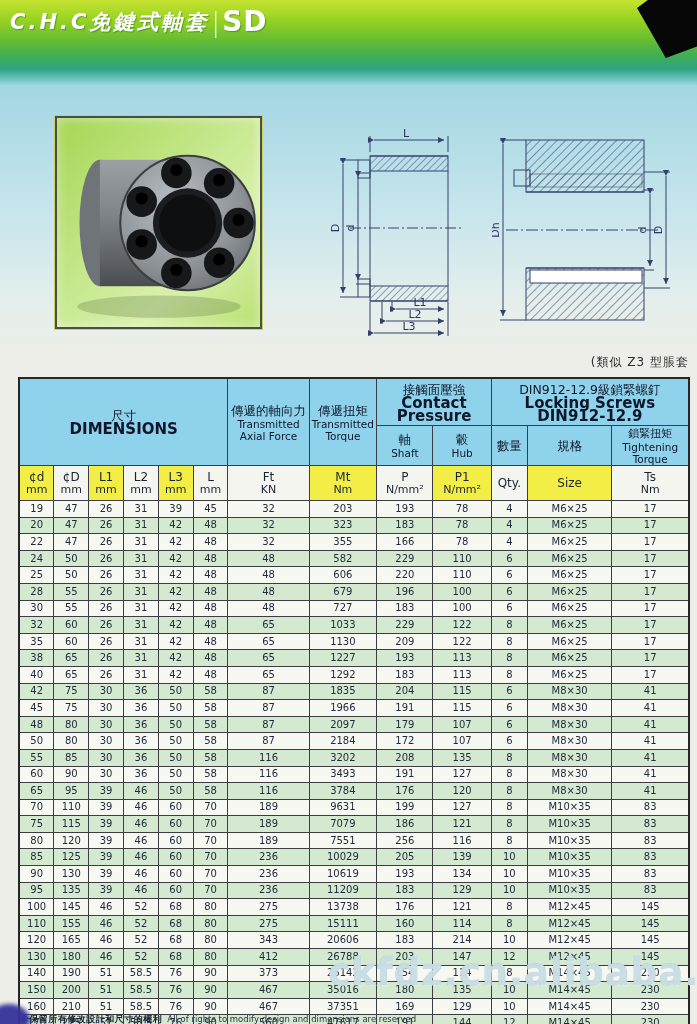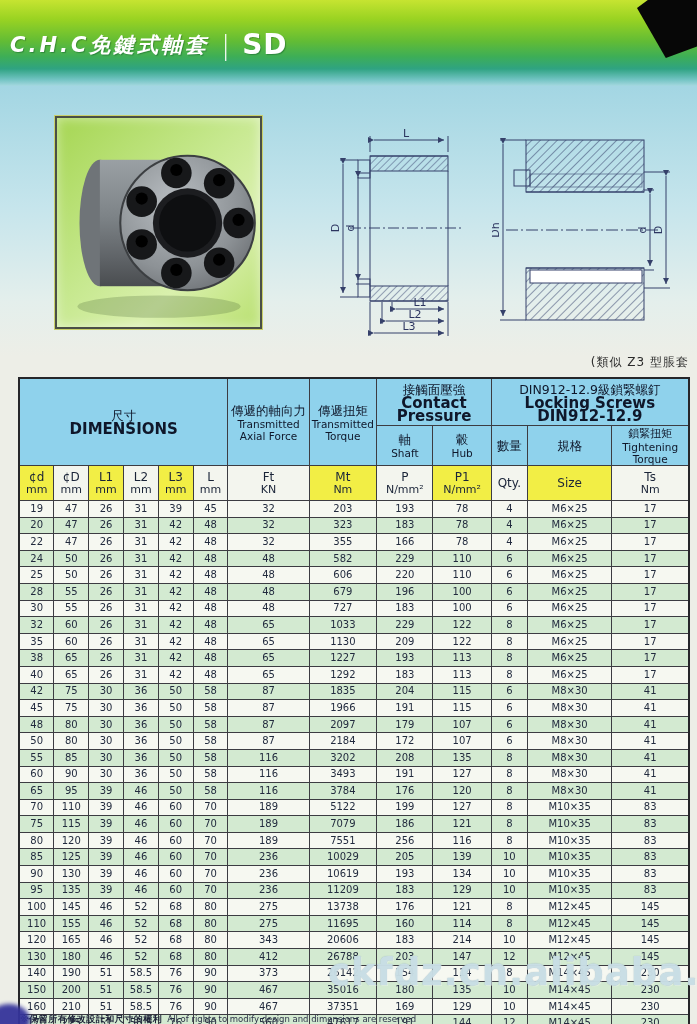--- a/index.html
+++ b/index.html
@@ -2,21 +2,21 @@
 <html><head>
 <meta charset="utf-8">
 <style>
   html,body{margin:0;padding:0;}
   body{font-family:"DejaVu Sans","Liberation Sans",sans-serif;background:#777;}
   .page{position:relative;width:697px;height:1024px;margin:0 auto;background:#edeee7;overflow:hidden;}
 
   
   .banner{position:absolute;left:0;top:0;width:697px;height:86px;
     background:linear-gradient(to bottom,#c6e431 0%,#9ad322 22%,#62bc35 48%,#3dae57 66%,#2fa382 80%,#6fc2c0 92%,#a5d8e0 100%);}
-  .banner-inner{position:absolute;left:10px;top:28px;display:flex;align-items:center;gap:10px;color:#fff;white-space:nowrap;}
+  .banner-inner{position:absolute;left:10px;top:5px;display:flex;align-items:center;color:#fff;white-space:nowrap;}
   .brand{font-size:21px;font-weight:bold;font-style:italic;letter-spacing:3px;text-shadow:1px 1px 1px rgba(0,60,30,.35);}
   .divider{font-size:26px;font-weight:200;opacity:.95;margin:0 2px;}
   .model{font-size:28px;font-weight:bold;letter-spacing:1px;text-shadow:1px 1px 1px rgba(0,60,30,.35);}
   .subtitle{font-size:16px;letter-spacing:1px;text-shadow:1px 1px 1px rgba(0,60,30,.3);}
   .corner-black{position:absolute;right:0;top:0;width:60px;height:58px;background:#070707;
     clip-path:polygon(18% 0,100% 0,100% 80%,48% 100%,0 14%);}
 
   
   .sky{position:absolute;left:0;top:86px;width:697px;height:270px;
     background:linear-gradient(to bottom,#a3d6e3 0%,#c6e5ec 45%,#e4efec 80%,#edeee7 100%);}
@@ -606,21 +606,21 @@
           <td>41</td>
         </tr>
         <tr class="row-white">
           <td>70</td>
           <td>110</td>
           <td>39</td>
           <td>46</td>
           <td>60</td>
           <td>70</td>
           <td>189</td>
-          <td>5122</td>
+          <td>9631</td>
           <td>199</td>
           <td>127</td>
           <td>8</td>
           <td>M10×35</td>
           <td>83</td>
         </tr>
         <tr class="row-green">
           <td>75</td>
           <td>115</td>
           <td>39</td>
@@ -711,21 +711,21 @@
           <td>145</td>
         </tr>
         <tr class="row-green">
           <td>110</td>
           <td>155</td>
           <td>46</td>
           <td>52</td>
           <td>68</td>
           <td>80</td>
           <td>275</td>
-          <td>11695</td>
+          <td>15111</td>
           <td>160</td>
           <td>114</td>
           <td>8</td>
           <td>M12×45</td>
           <td>145</td>
         </tr>
         <tr class="row-white">
           <td>120</td>
           <td>165</td>
           <td>46</td>

